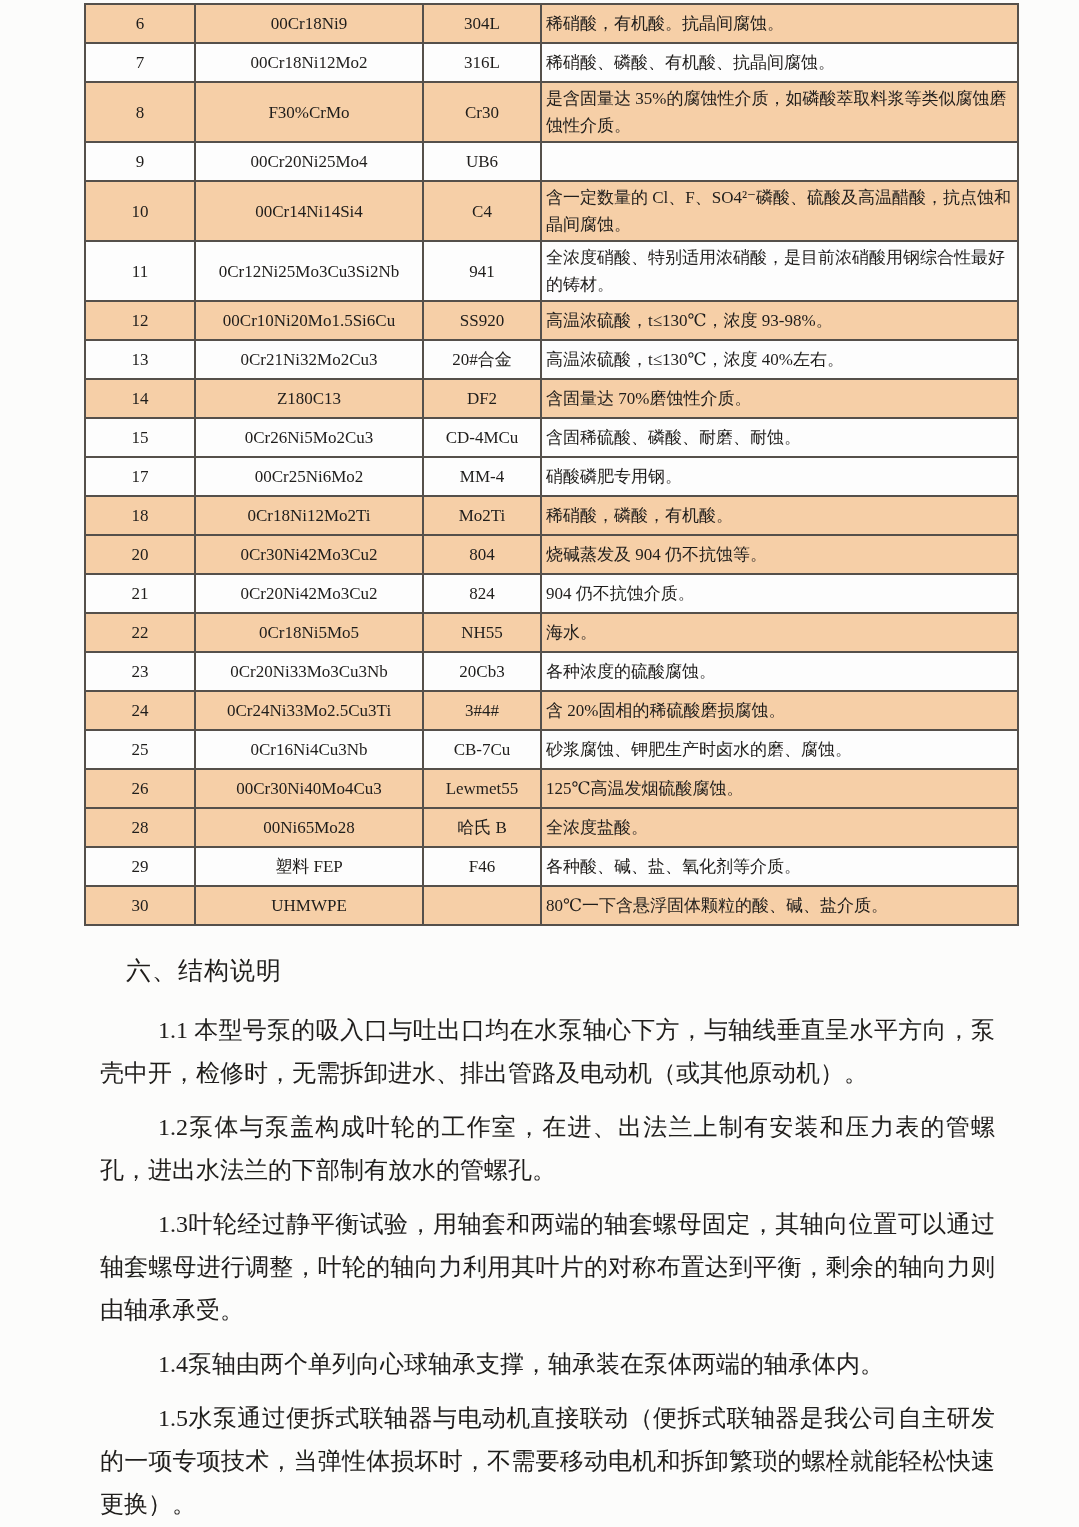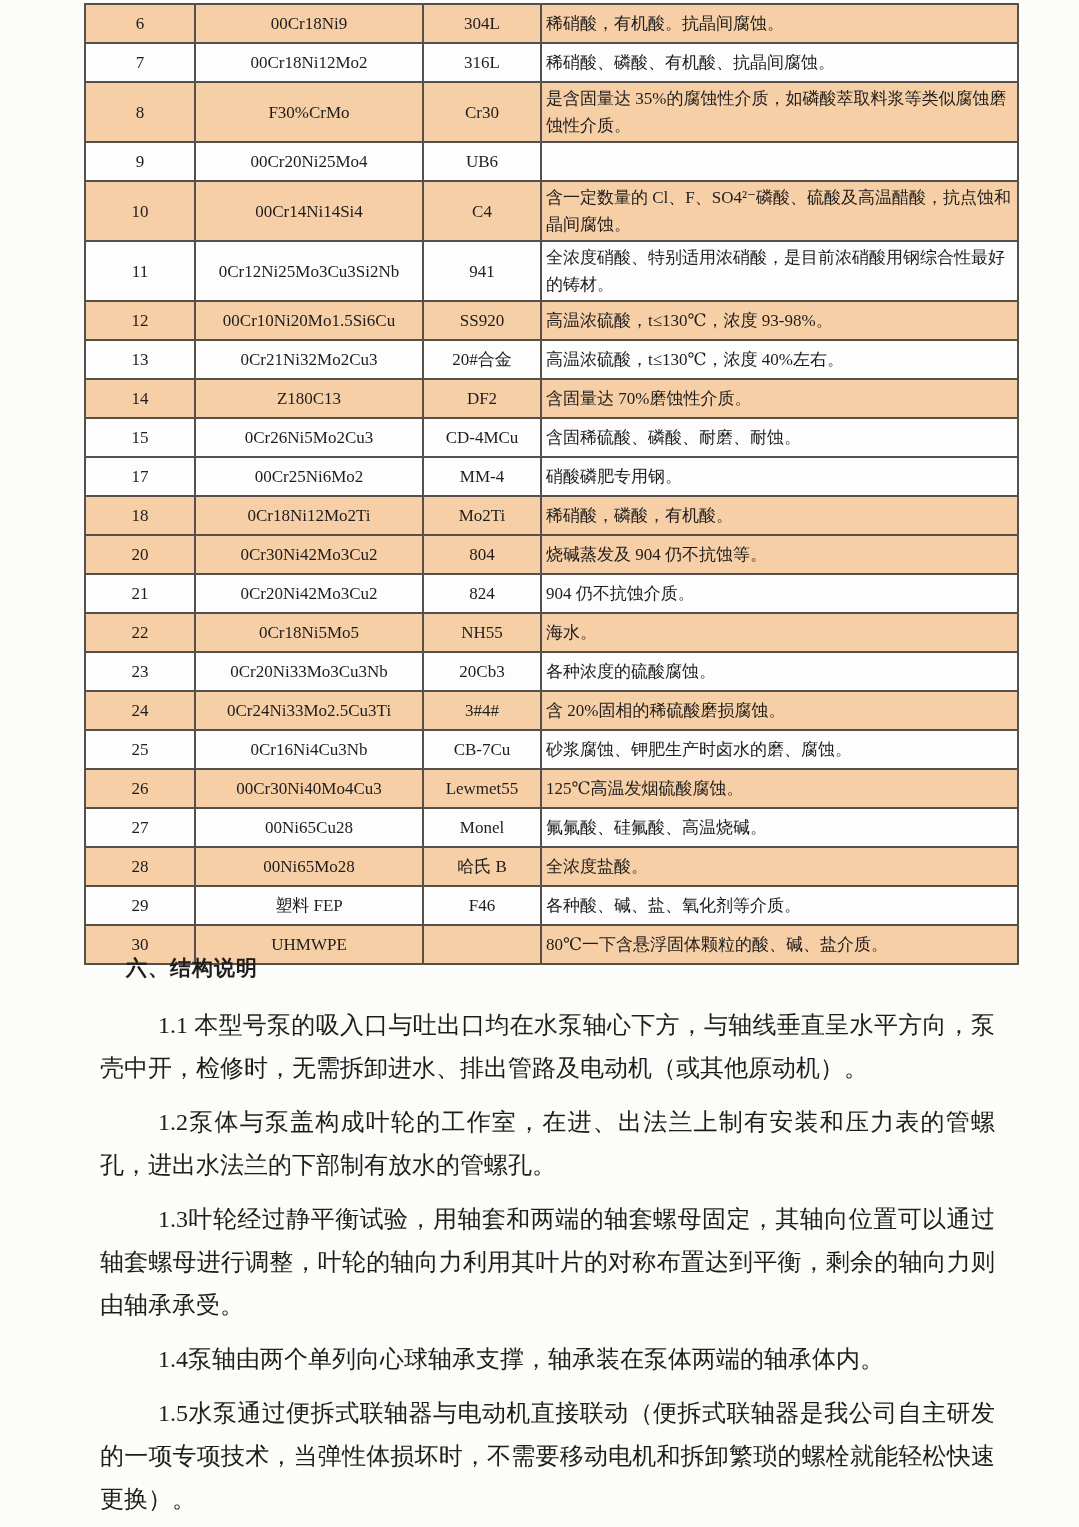--- a/index.html
+++ b/index.html
@@ -29,21 +29,21 @@
   td.c-mat  { width:218px; text-align:center; }
   td.c-grade{ width:108px; text-align:center; }
   td.c-desc { width:467px; text-align:left; padding-left:9px;margin-top:28px; }
   tr.hl td { background:#f6cfa7; }
   tr.pl td { background:#fdfdfd; }
   
   .content {
     position:absolute; left:100px; top:948px; width:895px;
   }
   .sec-heading {
-    font-size:21px; font-weight:bold; letter-spacing:1px;
+    font-size:25px; font-weight:normal; letter-spacing:1px;
     margin:6px 0 22px 26px;
   }
   .content p {
     font-size:24px; line-height:43px;
     text-indent:58px; text-align:justify;
     margin:0 0 11px 0;
   }
 </style>
 </head>
 <body>
@@ -158,26 +158,20 @@
       <td class="c-no">25</td>
       <td class="c-mat">0Cr16Ni4Cu3Nb</td>
       <td class="c-grade">CB-7Cu</td>
       <td class="c-desc">砂浆腐蚀、钾肥生产时卤水的磨、腐蚀。</td>
     </tr>
         <tr class="hl">
       <td class="c-no">26</td>
       <td class="c-mat">00Cr30Ni40Mo4Cu3</td>
       <td class="c-grade">Lewmet55</td>
       <td class="c-desc">125℃高温发烟硫酸腐蚀。</td>
-    </tr>
-        <tr class="pl">
-      <td class="c-no">27</td>
-      <td class="c-mat">00Ni65Cu28</td>
-      <td class="c-grade">Monel</td>
-      <td class="c-desc">氟氟酸、硅氟酸、高温烧碱。</td>
     </tr>
         <tr class="hl">
       <td class="c-no">28</td>
       <td class="c-mat">00Ni65Mo28</td>
       <td class="c-grade">哈氏 B</td>
       <td class="c-desc">全浓度盐酸。</td>
     </tr>
         <tr class="pl">
       <td class="c-no">29</td>
       <td class="c-mat">塑料 FEP</td>

